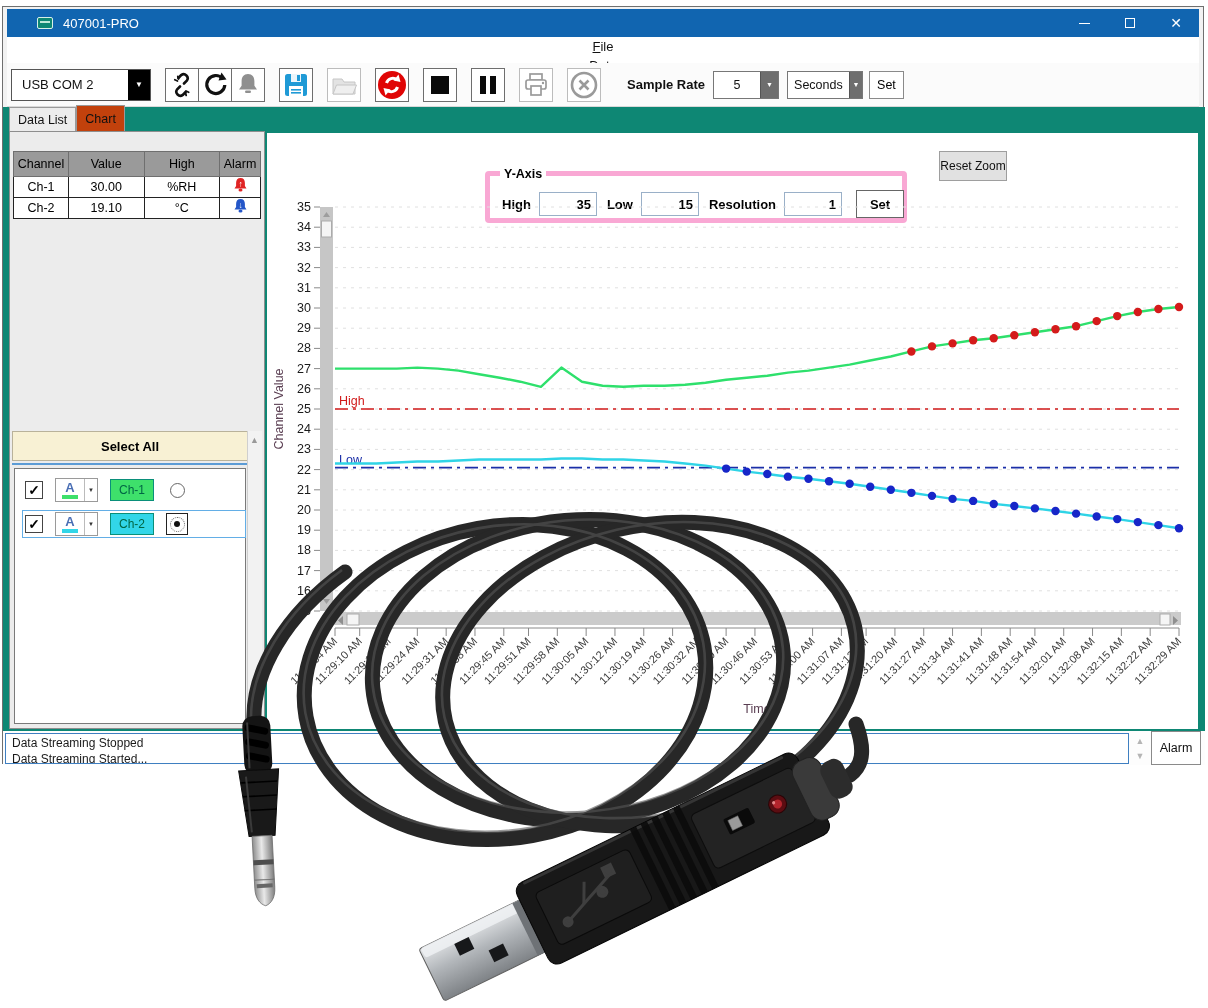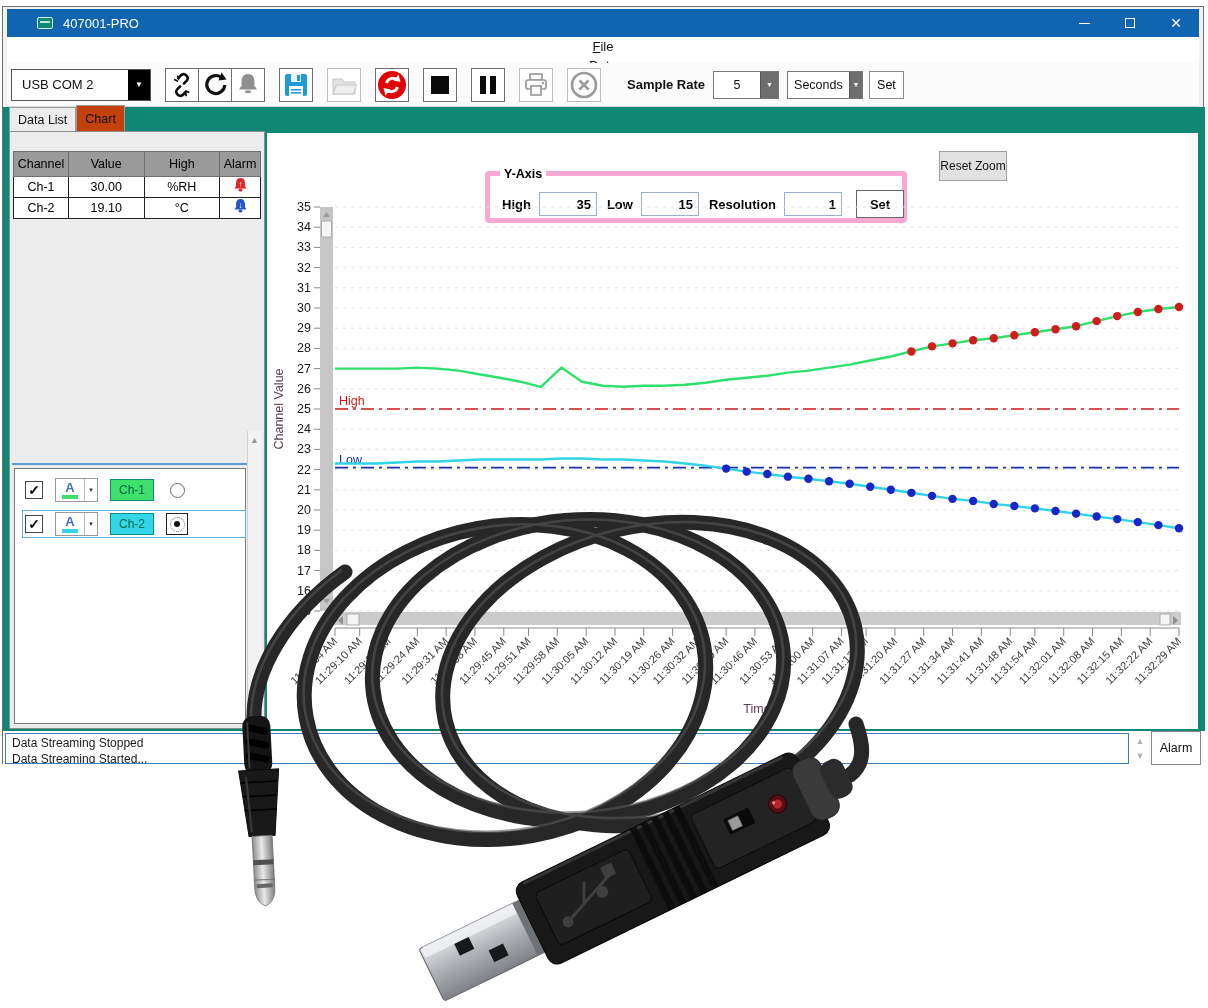--- a/index.html
+++ b/index.html
@@ -260,20 +260,21 @@
             <svg width="17" height="17" viewBox="0 0 17 17">
               <path d="M8.5 1 c-2.9 0 -4.4 2 -4.4 4.9 v3.1 L2.5 11.4 h12 L12.9 9 V5.9 C12.9 3 11.4 1 8.5 1 z" style="fill: rgb(36, 86, 200);"></path>
               <ellipse cx="8.5" cy="13" rx="2" ry="1.6" style="fill: rgb(36, 86, 200);"></ellipse>
               <text x="8.5" y="9.6" text-anchor="middle" font-size="8.5" font-weight="bold" fill="#fff">↓</text>
             </svg>
           </td>
         </tr>
       </tbody>
         </table>
 
+      <div class="selectall-bar">Select All</div>
       <div class="selectall-underline"></div>
       <div class="lp-scroll">
         <span class="chev" style="top:4px">▲</span>
         <span class="chev" style="bottom:4px">▼</span>
       </div>
 
       <div class="legend-box">
         <div class="legend-row">
           <div class="cb">✓</div>
           <div class="fontbtn">

